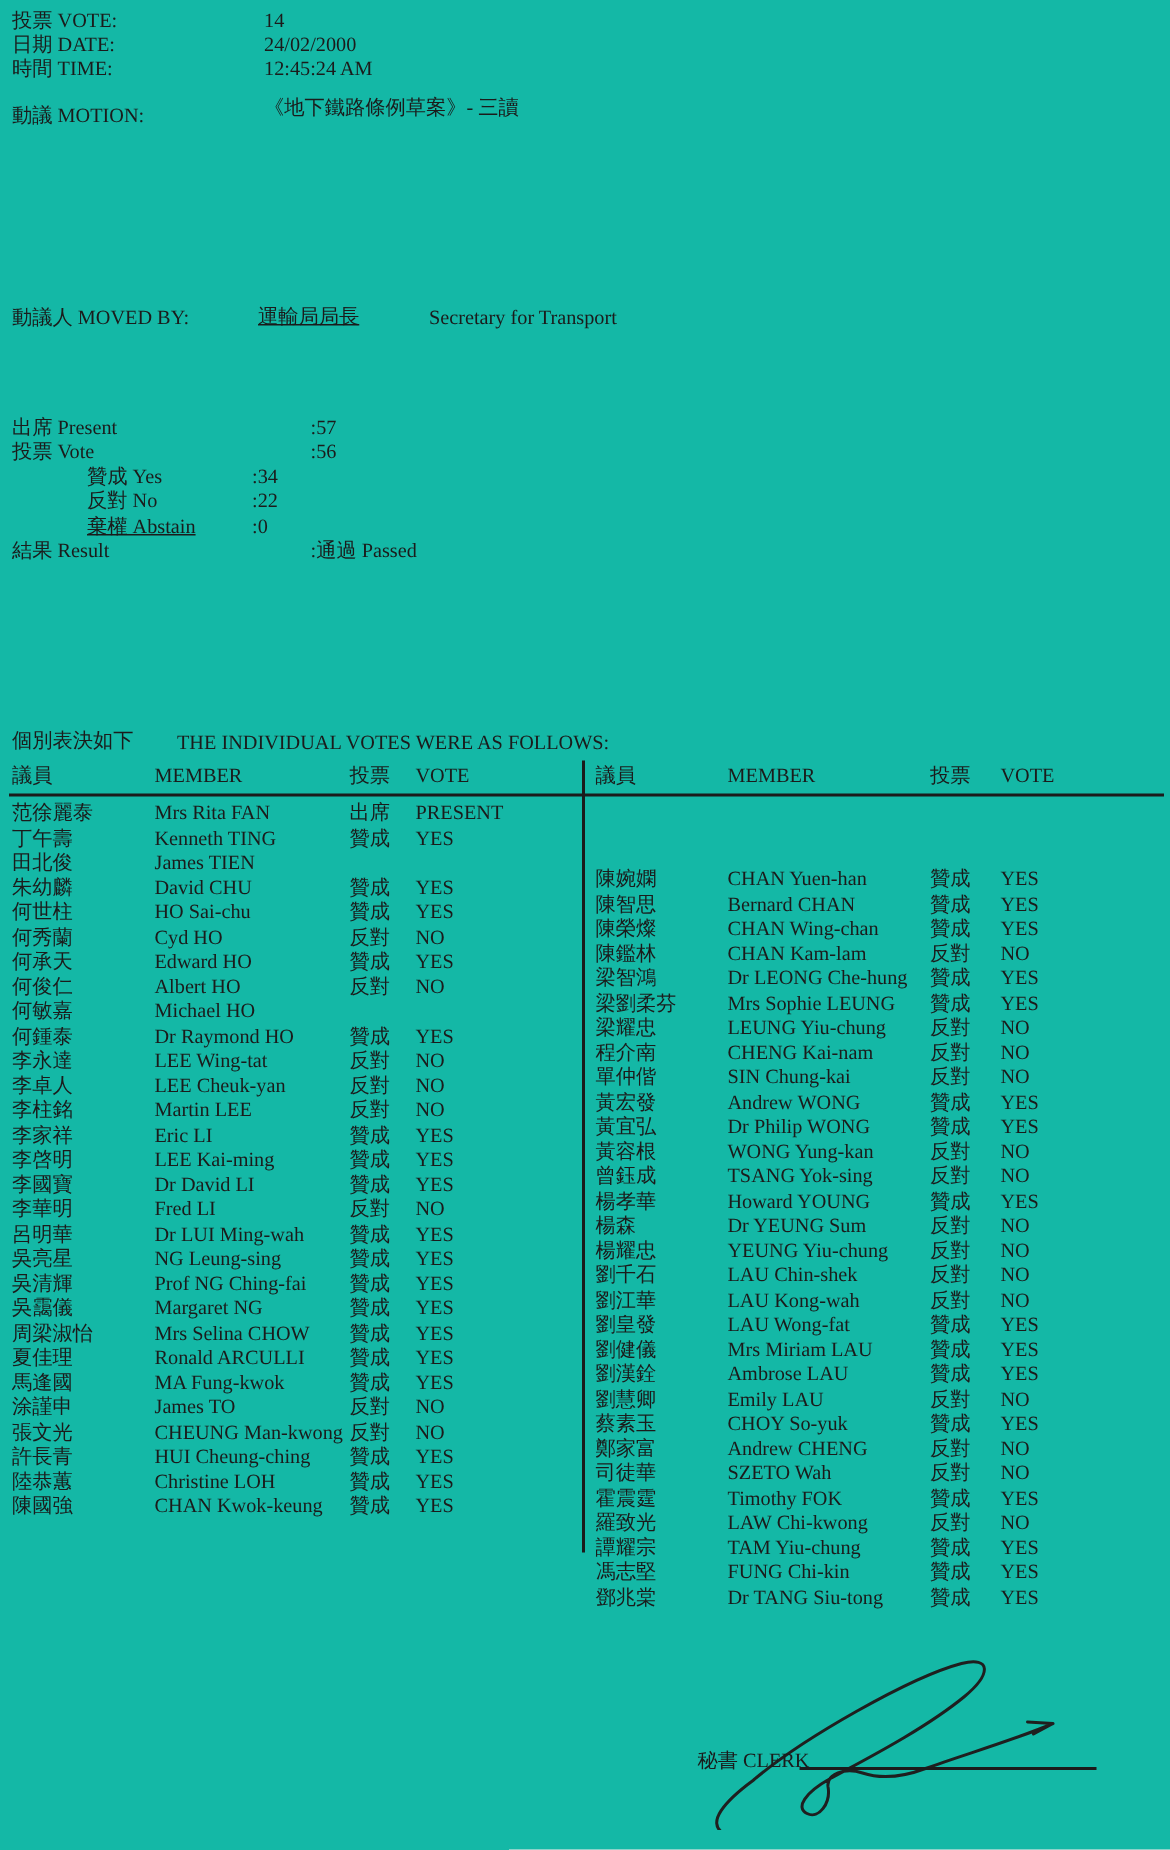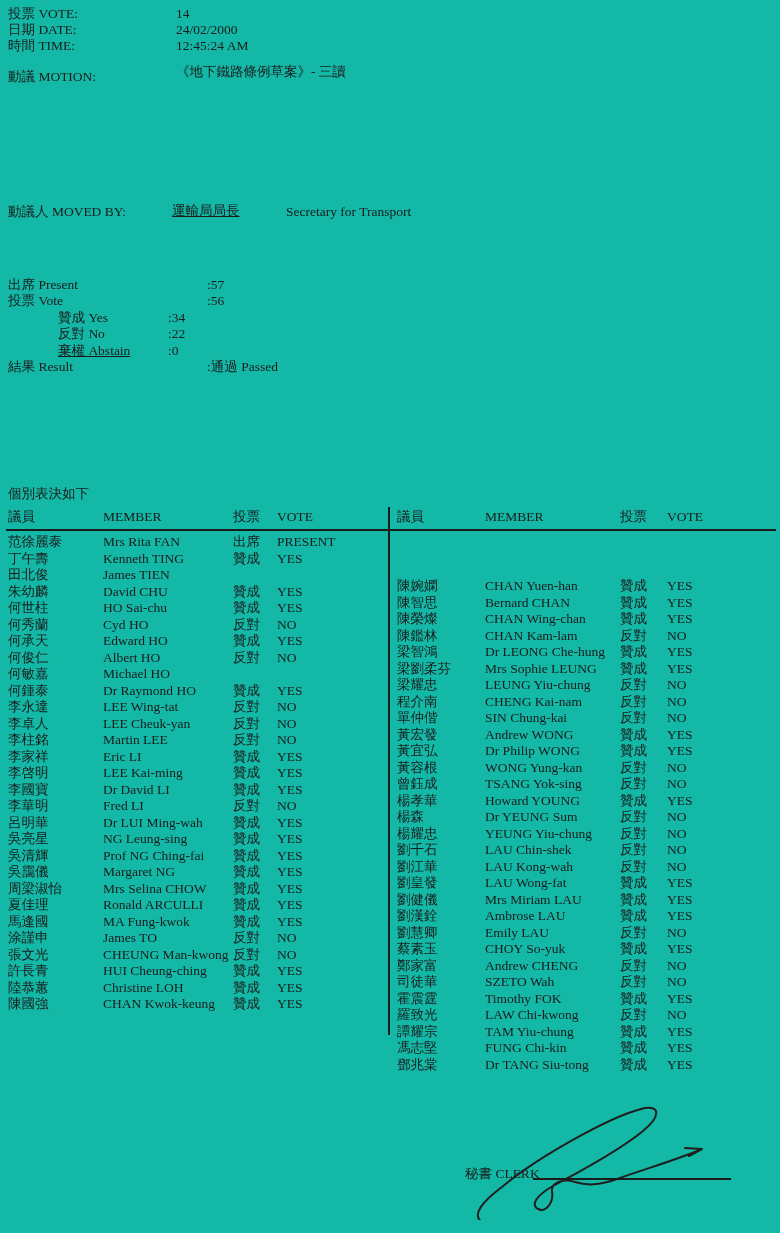--- a/index.html
+++ b/index.html
@@ -50,20 +50,21 @@
   <span class="t" style="left:58px; top:310px;">贊成 Yes</span>
   <span class="t" style="left:168px; top:310px;">:34</span>
   <span class="t" style="left:58px; top:326px;">反對 No</span>
   <span class="t" style="left:168px; top:326px;">:22</span>
   <span class="t" style="left:58px; top:343px;text-decoration:underline;">棄權 Abstain</span>
   <span class="t" style="left:168px; top:343px;">:0</span>
   <span class="t" style="left:8px; top:359px;text-align:right;">結果 Result</span>
   <span class="t" style="left:207px; top:359px;">:通過 Passed</span>
 
   <span class="t" style="left:8px; top:486px;">個別表決如下</span>
+  <span class="t" style="left:118px; top:487px;">THE INDIVIDUAL VOTES WERE AS FOLLOWS:</span>
 
   <div class="mrow mcol-left hdr-row" style="left:8px; top:509px; width:378px; grid-template-columns:95px 130px 44px 1fr;">
     <span>議員</span>
     <span>MEMBER</span>
     <span>投票</span>
     <span>VOTE</span>
   </div>
 
   <div class="mrow mcol-right hdr-row" style="left:397px; top:509px; width:378px; grid-template-columns:88px 135px 47px 1fr;">
     <span>議員</span>

